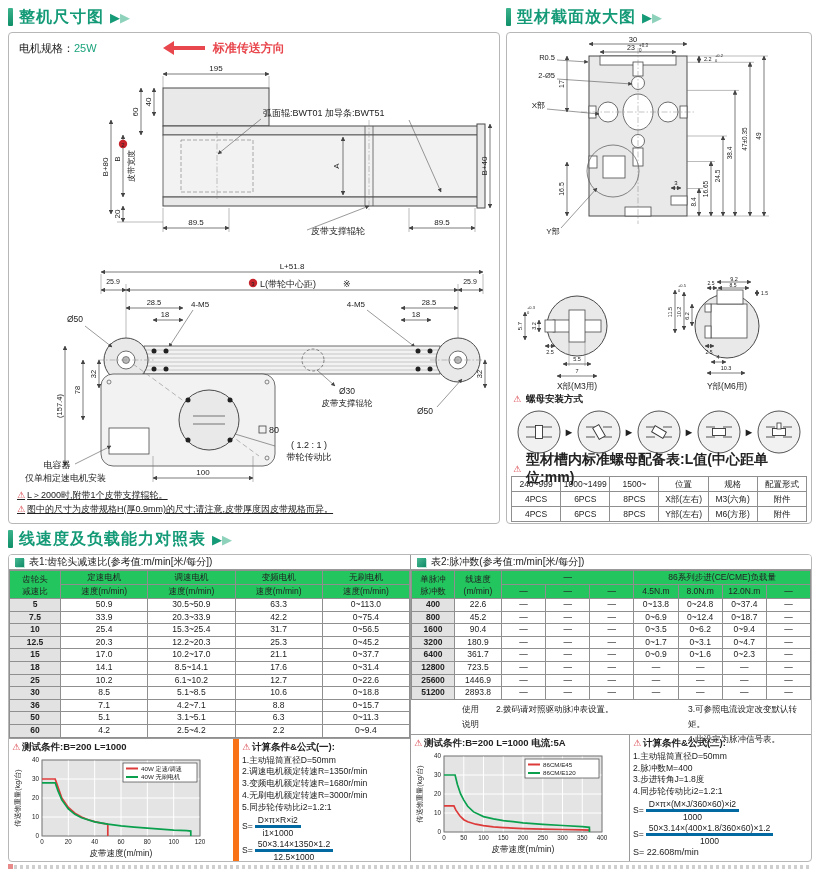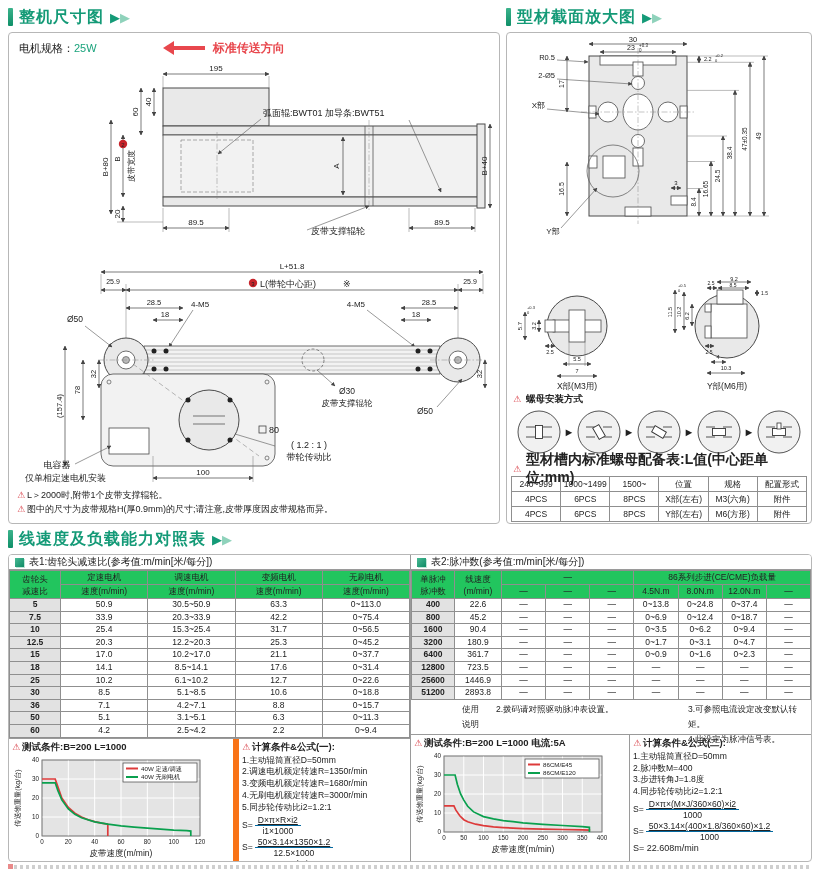--- a/index.html
+++ b/index.html
@@ -15,21 +15,21 @@
   .toprow{display:flex;gap:6px;}
   .panel-l{width:492px;}
   .panel-r{width:306px;}
   .panel-l .sec-box{height:484px;padding:3px 4px;}
   .panel-r .sec-box{height:484px;padding:3px 4px;}
   .spec-row{display:flex;align-items:center;font-size:11px;height:20px;padding:2px 4px 0 6px;}
   .teal{color:#1aa37c;}
   .dir{margin-left:72px;display:flex;align-items:center;color:#e8474d;font-weight:bold;font-size:12px;}
   .dir-arrow{display:inline-block;width:36px;height:4px;background:#e8474d;position:relative;margin-right:8px;}
   .dir-arrow::before{content:'';position:absolute;left:-13px;top:-5px;border:7px solid transparent;border-right:11px solid #e8474d;}
-  .notes{font-size:9px;line-height:14px;padding:0 4px;color:#222;}
+  .notes{font-size:9px;line-height:14px;padding:0 4px;color:#222;text-decoration:underline;}
   .warn{color:#d6333b;font-size:9px;margin-right:2px;}
   svg text{font-family:"Liberation Sans","DejaVu Sans",sans-serif;fill:#222;}
   .dim{stroke:#444;stroke-width:0.7;}
   .ext{stroke:#777;stroke-width:0.5;}
   .out{fill:#e9e9e9;stroke:#4a4a4a;stroke-width:1;}
   .out2{fill:#f2f2f2;stroke:#4a4a4a;stroke-width:0.8;}
   .cut{fill:#fff;stroke:#4a4a4a;stroke-width:0.8;}
   .cl{stroke:#888;stroke-width:0.5;stroke-dasharray:6 2 1.5 2;}
   .hatch{stroke:#9a9a9a;stroke-width:0.5;}
   .ldr{stroke:#555;stroke-width:0.6;fill:none;}
@@ -52,21 +52,21 @@
   .chartrow{display:flex;border-top:1px solid #9a9a9a;flex:1;}
   .cbox{padding:2px 3px;}
   .cbox-l1{width:218px;border-right:6px solid #f97316;}
   .cbox-l2{flex:1;}
   .cbox-r1{width:212px;border-right:1px solid #9a9a9a;}
   .cbox-r2{flex:1;}
   .cbox h4{margin:0 0 1px 0;font-size:9.5px;font-weight:bold;}
   .flines{font-size:8.6px;line-height:11.8px;}
   .frow{display:flex;align-items:center;font-size:8.6px;margin-top:1px;}
   .frac{display:inline-flex;flex-direction:column;text-align:center;margin-left:2px;}
-  .frac .num{border-bottom:1px solid #0369a1;padding:0 3px;line-height:10px;text-decoration:underline;}
+  .frac .num{border-bottom:3px solid #0369a1;padding:0 3px;line-height:10px;}
   .frac .den{padding:0 3px;line-height:10px;}
   .fres{font-size:9px;margin-top:1px;}
   .nutlbl{font-size:9.5px;font-weight:bold;height:14px;display:flex;align-items:center;gap:3px;padding-left:2px;}
   .footer-strip{margin-top:3px;height:4px;background:repeating-linear-gradient(90deg,#cfcfcf 0 3px,transparent 3px 6px);position:relative;}
   .footer-strip::before{content:'';position:absolute;left:0;top:-1px;width:5px;height:5px;background:#e98a8a;}
 </style>
 </head>
 <body>
 
 <svg width="0" height="0" style="position:absolute" aria-hidden="true">

